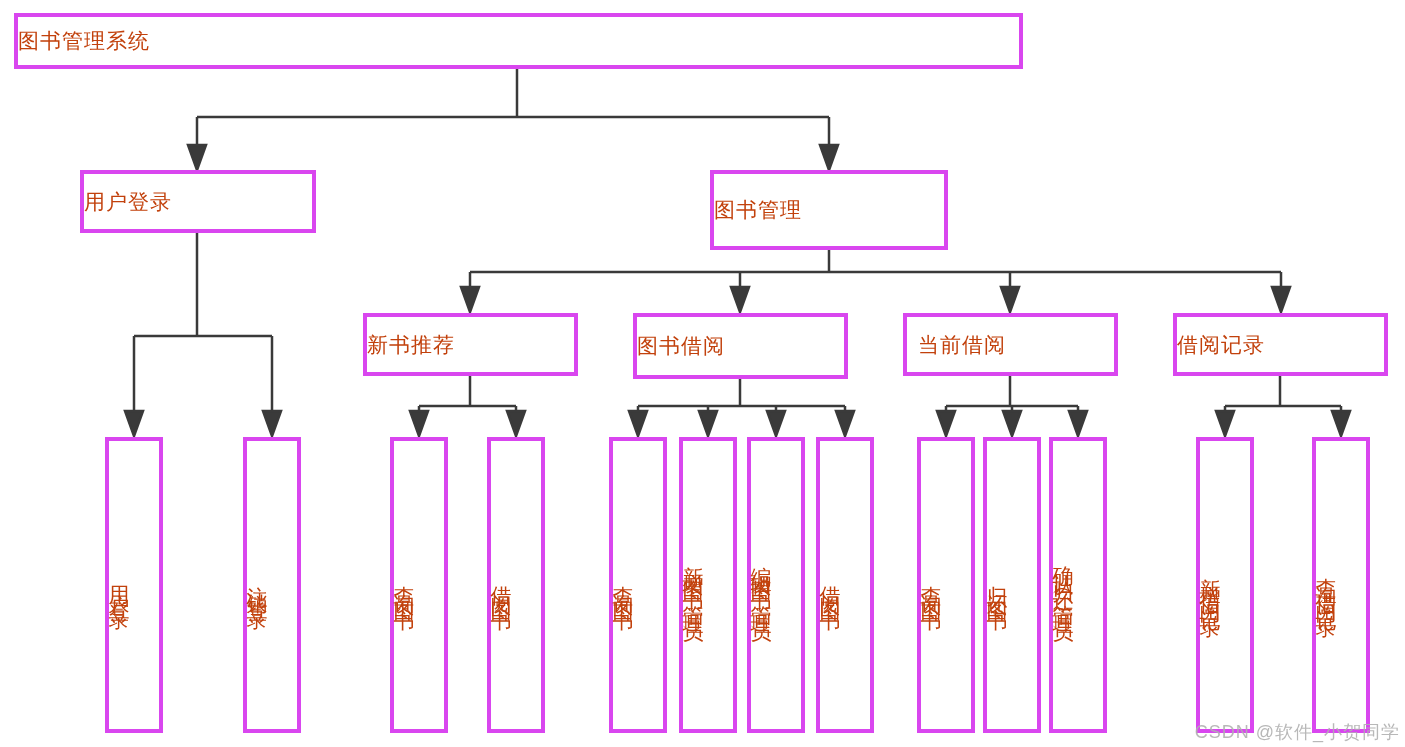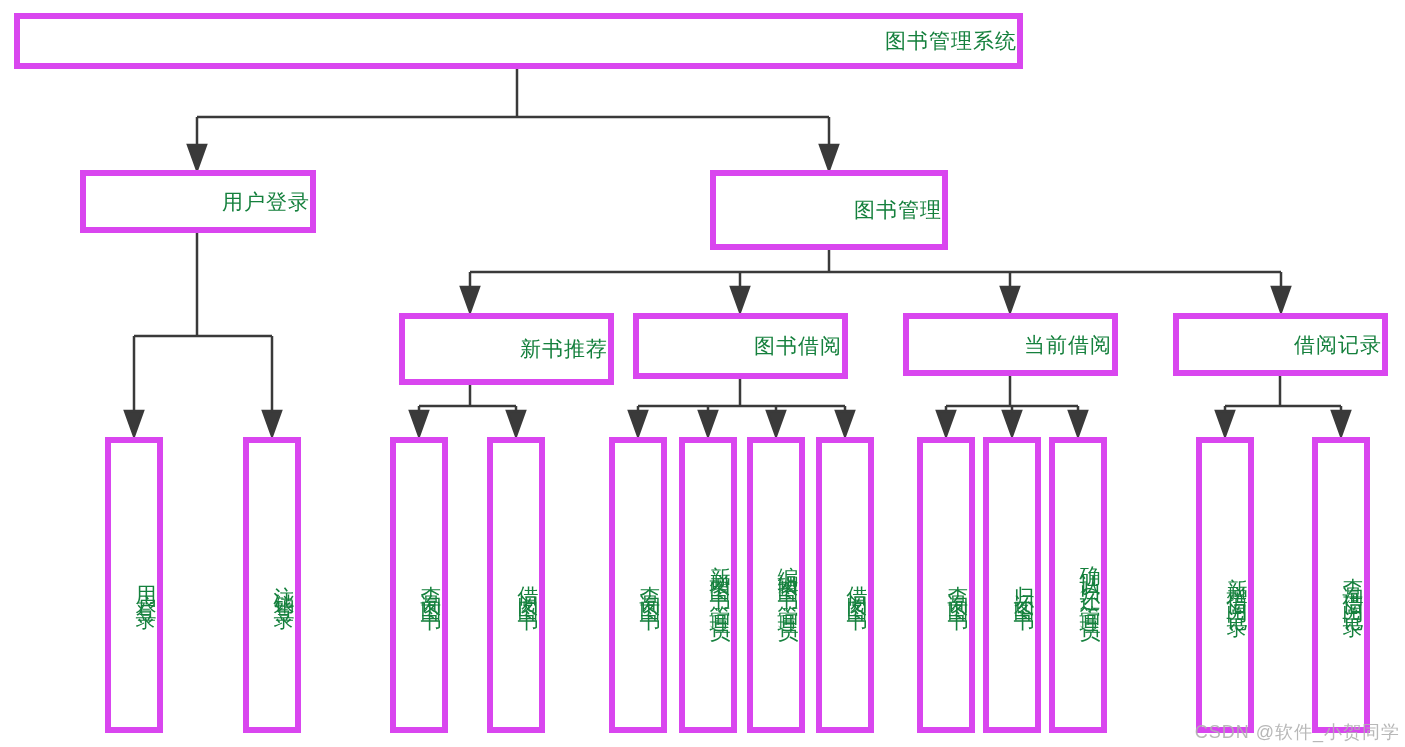--- a/index.html
+++ b/index.html
@@ -2,23 +2,23 @@
 <html><head>
 <meta charset="utf-8">
 <style>
   html,body{margin:0;padding:0;background:#ffffff;}
   .canvas{
     position:relative;width:1405px;height:747px;background:#ffffff;
     font-family:"Liberation Sans",sans-serif;overflow:hidden;
   }
   svg.connectors{position:absolute;left:0;top:0;width:1405px;height:747px;}
   .box{
-    position:absolute;box-sizing:border-box;border:6px solid #d946ef;
-    background:#ffffff;display:flex;align-items:center;justify-content:flex-end;
-    color:#15803d;
+    position:absolute;box-sizing:border-box;border:4px solid #d946ef;
+    background:#ffffff;display:flex;align-items:center;justify-content:flex-start;
+    color:#c2410c;
   }
   .hbox{font-size:21px;letter-spacing:1px;}
   .vbox{font-size:21px;}
   .vtext{
     writing-mode:vertical-rl;text-orientation:mixed;
     line-height:1;letter-spacing:8px;
   }
   .watermark{
     position:absolute;right:5px;bottom:3px;font-size:18px;
     color:rgba(176,176,176,0.9);letter-spacing:1px;white-space:nowrap;
@@ -96,27 +96,27 @@
     <span>图书管理系统</span>
   </div>
 
   <div class="box hbox" style="left:80px;top:170px;width:236px;height:63px;">
     <span>用户登录</span>
   </div>
   <div class="box hbox" style="left:710px;top:170px;width:238px;height:80px;">
     <span>图书管理</span>
   </div>
 
-  <div class="box hbox" style="left:363px;top:313px;width:215px;height:72px;margin-left:36px;">
+  <div class="box hbox" style="left:363px;top:313px;width:215px;height:63px;">
     <span>新书推荐</span>
   </div>
   <div class="box hbox" style="left:633px;top:313px;width:215px;height:66px;">
     <span>图书借阅</span>
   </div>
-  <div class="box hbox" style="left:903px;top:313px;width:215px;height:63px;">
+  <div class="box hbox" style="left:903px;top:313px;width:215px;height:63px;padding-left:11px;">
     <span>当前借阅</span>
   </div>
   <div class="box hbox" style="left:1173px;top:313px;width:215px;height:63px;">
     <span>借阅记录</span>
   </div>
 
   <div class="box vbox" style="left:105px;top:437px;width:58px;height:296px;">
     <span class="vtext">用户登录</span>
   </div>
   <div class="box vbox" style="left:243px;top:437px;width:58px;height:296px;">

